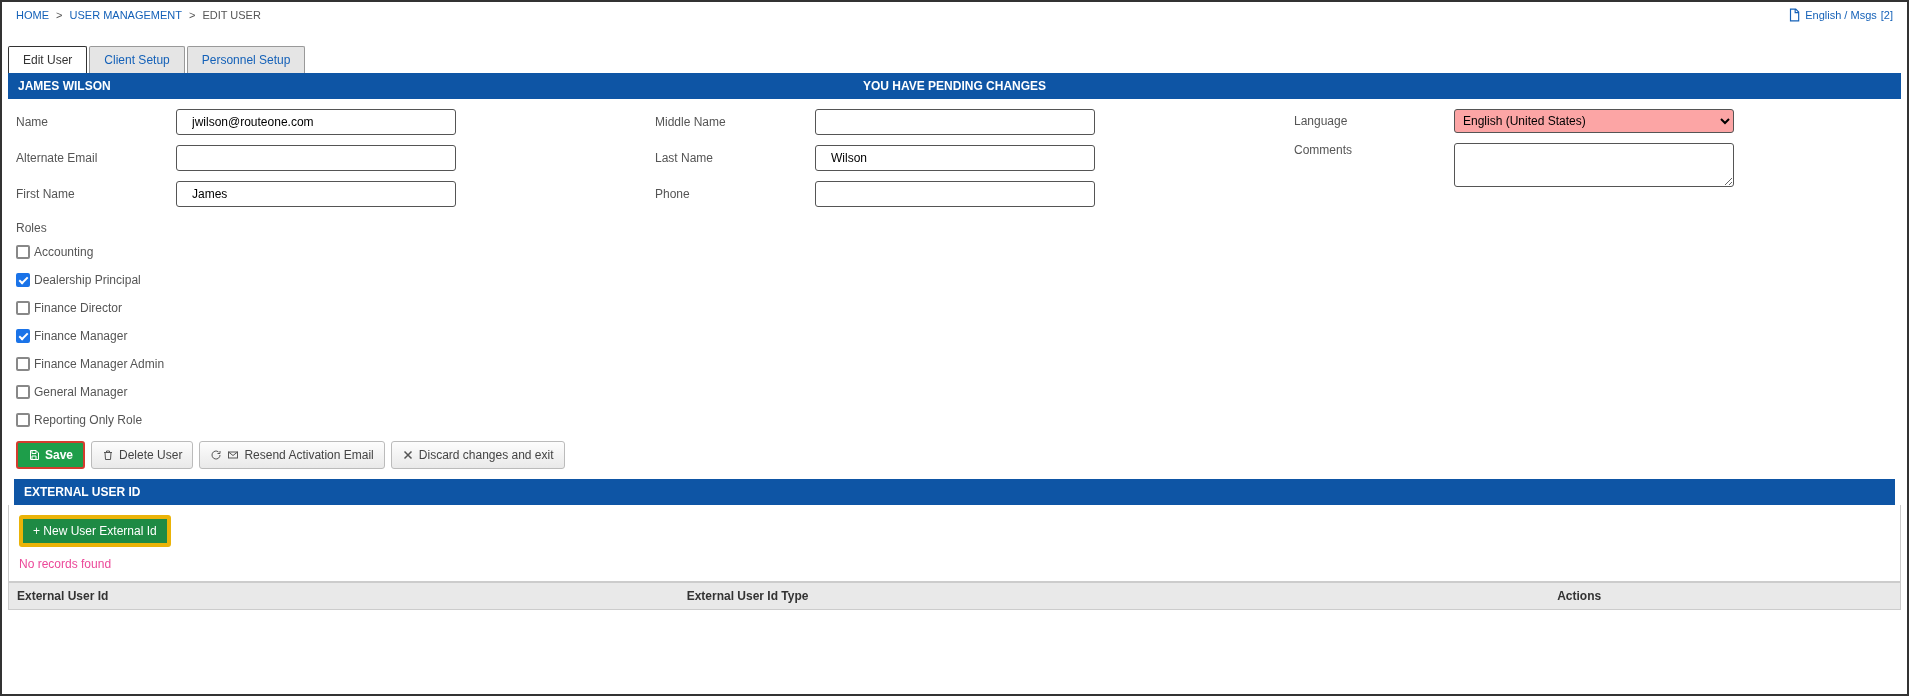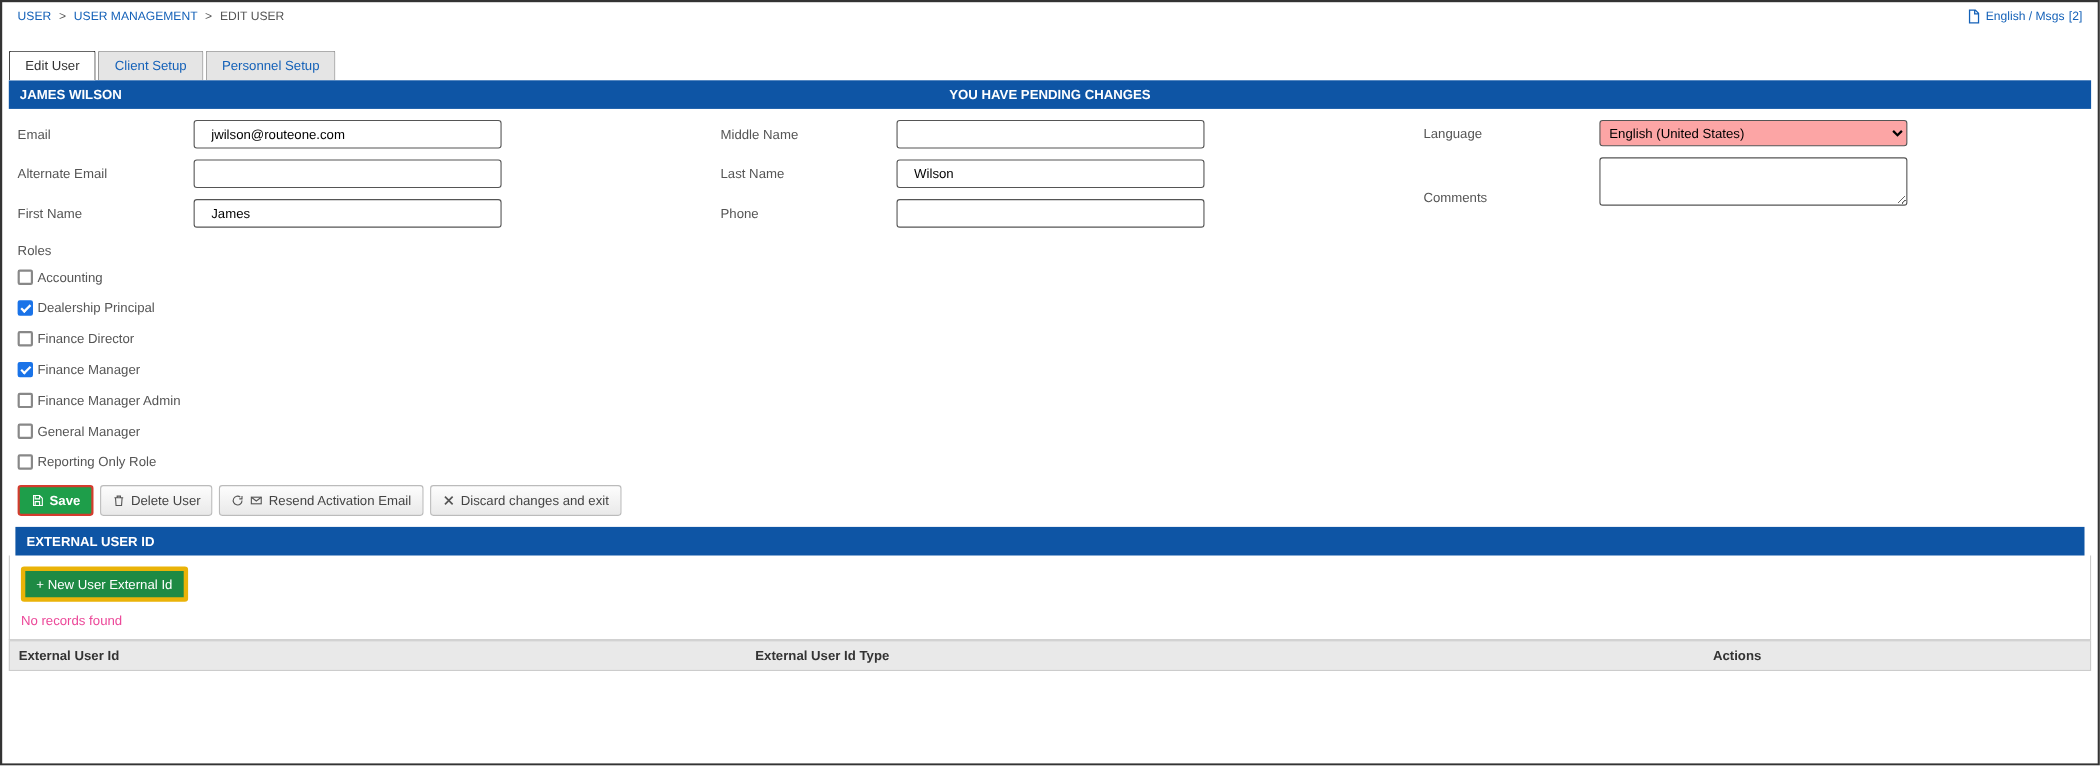--- a/index.html
+++ b/index.html
@@ -60,21 +60,21 @@
   .ext-table-head .th3 { flex: 0.5; }
 
 </style>
 </head>
 <body>
 
 <div class="page">
 
   <div class="topbar">
     <div class="breadcrumb">
-      <a href="#">USER</a>
+      <a href="#">HOME</a>
       <span class="sep">&gt;</span>
       <a href="#">USER MANAGEMENT</a>
       <span class="sep">&gt;</span>
       <span class="current">EDIT USER</span>
     </div>
     <div class="alerts-link">
       <svg viewBox="0 0 24 24">
           <path d="M6 2h9l5 5v15H6z M14 2v6h6" fill="none" stroke="#1461b8" stroke-width="2"></path>
         </svg>
       <span>English / Msgs</span>
@@ -89,21 +89,21 @@
   </div>
 
   <div class="section-bar" style="position:relative;">
     <span class="left-title">JAMES WILSON</span>
     <span class="center-title">YOU HAVE PENDING CHANGES</span>
   </div>
 
   <div class="form-wrap">
     <div class="col">
       <div class="row">
-        <label>Email</label>
+        <label>Name</label>
         <input class="txt" value="jwilson@routeone.com" style="">
       </div>
       <div class="row">
         <label>Alternate Email</label>
         <input class="txt" value="" style="">
       </div>
       <div class="row">
         <label>First Name</label>
         <input class="txt" value="James" style="">
       </div>
@@ -122,21 +122,21 @@
         <input class="txt" value="" style="">
       </div>
     </div>
     <div class="col">
       <div class="row">
         <label>Language</label>
         <select class="sel">
           <option>English (United States)</option>
         </select>
       </div>
-      <div class="row" style="align-items:flex-end;">
+      <div class="row" style="align-items:flex-start;">
         <label>Comments</label>
         <textarea class="ta" style=""></textarea>
       </div>
     </div>
   </div>
 
   <div class="roles-wrap">
     <span class="roles-label">Roles</span>
     <div id="roles-list">
         <div class="role-item">

